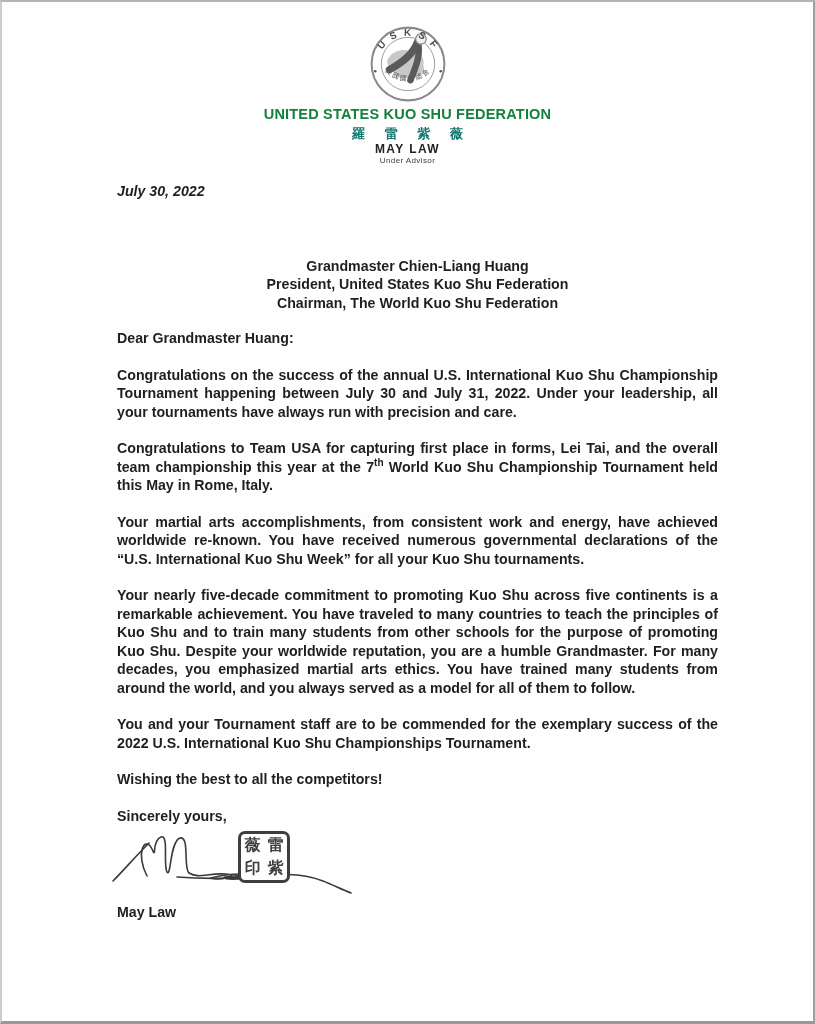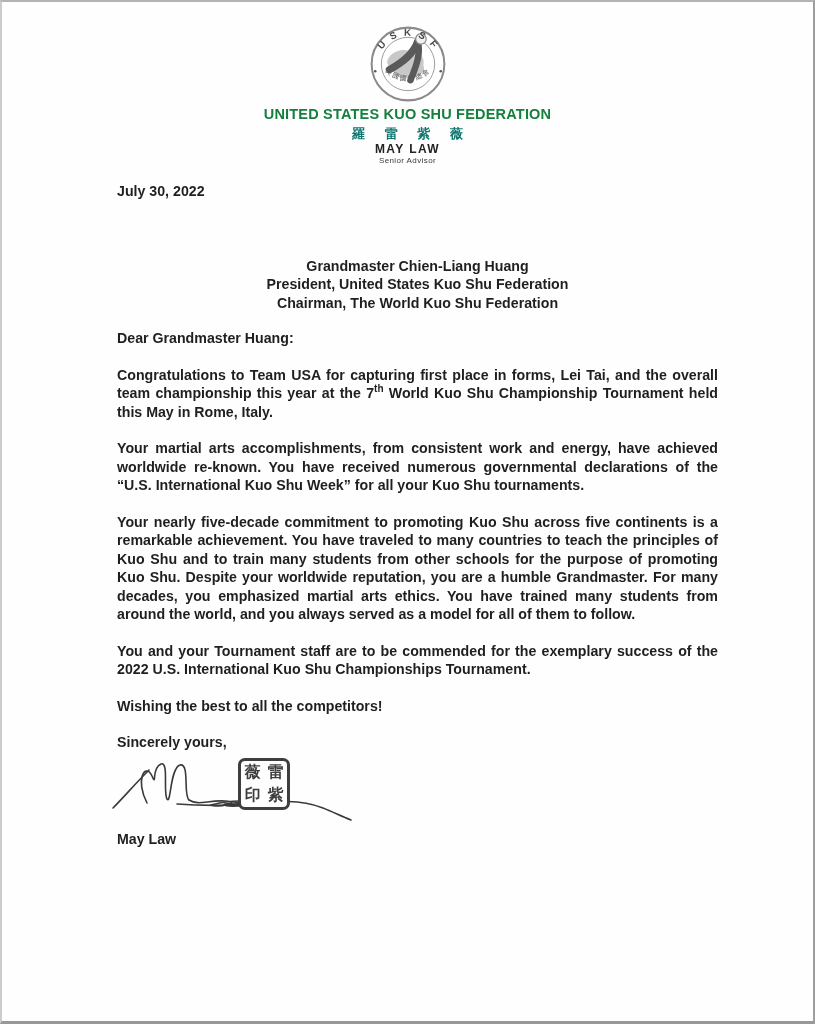--- a/index.html
+++ b/index.html
@@ -62,21 +62,21 @@
     line-height: 10px;
   }
   .body-block {
     box-sizing: border-box;
     padding: 0 95px 0 115px;
     font-size: 14.2px;
     font-weight: 700;
     line-height: 18.5px;
     color: #1f1f1f;
   }
-  .date-line { margin-top: 16px; }
+  .date-line { margin-top: 16px; font-style: italic; }
   .recipient { margin-top: 56px; text-align: center; }
   .recipient div { line-height: 18.5px; }
   .salutation { margin-top: 17px; }
   p.para {
     margin: 18px 0 0 0;
     text-align: justify;
   }
   .wish { margin-top: 18px; }
   .signoff { margin-top: 18px; }
   sup {
@@ -144,35 +144,36 @@
         <textPath href="#topArc" startOffset="50%" text-anchor="middle">U S K S F</textPath>
       </text>
       <text font-size="8.5" fill="#5a5a5a" letter-spacing="2" font-family="DejaVu Serif, serif">
         <textPath href="#bottomArc" startOffset="50%" text-anchor="middle">美國國術總會</textPath>
       </text>
     </svg>
 
     <div class="org-name">UNITED STATES KUO SHU FEDERATION</div>
     <div class="cn-name">羅 雷 紫 薇</div>
     <div class="person-name">MAY LAW</div>
-    <div class="person-title">Senior Advisor</div>
+    <div class="person-title">Under Advisor</div>
   </div>
 
   <div class="body-block">
 
     <div class="date-line">July 30, 2022</div>
 
     <div class="recipient">
       <div>Grandmaster Chien-Liang Huang</div>
       <div>President, United States Kuo Shu Federation</div>
       <div>Chairman, The World Kuo Shu Federation</div>
     </div>
 
     <div class="salutation">Dear Grandmaster Huang:</div>
 
+    <p class="para">Congratulations on the success of the annual U.S. International Kuo Shu Championship Tournament happening between July 30 and July 31, 2022.  Under your leadership, all your tournaments have always run with precision and care.</p>
 
     <p class="para"><span>Congratulations to Team USA for capturing first place in forms, Lei Tai, and the overall team championship this year at the 7</span><sup>th</sup><span> World Kuo Shu Championship Tournament held this May in Rome, Italy.</span></p>
 
     <p class="para">Your martial arts accomplishments, from consistent work and energy, have achieved worldwide re-known. You have received numerous governmental declarations of the “U.S. International Kuo Shu Week” for all your Kuo Shu tournaments.</p>
 
     <p class="para">Your nearly five-decade commitment to promoting Kuo Shu across five continents is a remarkable achievement.  You have traveled to many countries to teach the principles of Kuo Shu and to train many students from other schools for the purpose of promoting Kuo Shu.  Despite your worldwide reputation, you are a humble Grandmaster.  For many decades, you emphasized martial arts ethics. You have trained many students from around the world, and you always served as a model for all of them to follow.</p>
 
     <p class="para">You and your Tournament staff are to be commended for the exemplary success of the 2022 U.S. International Kuo Shu Championships Tournament.</p>
 
     <p class="para wish">Wishing the best to all the competitors!</p>

